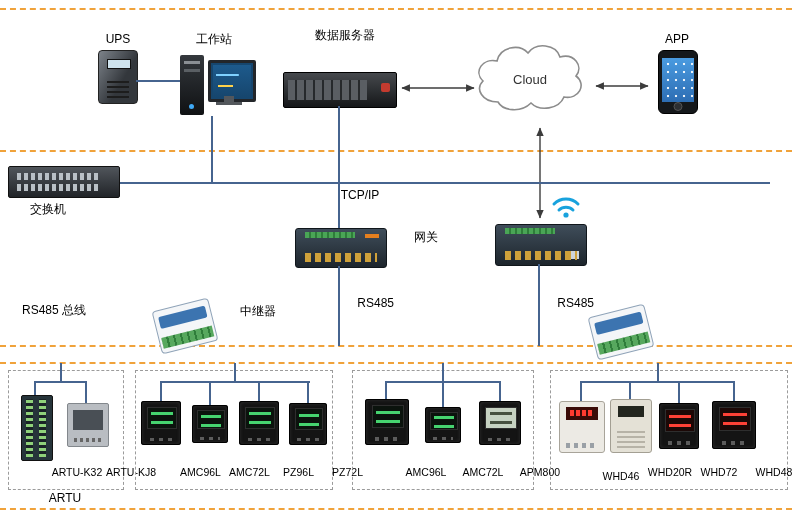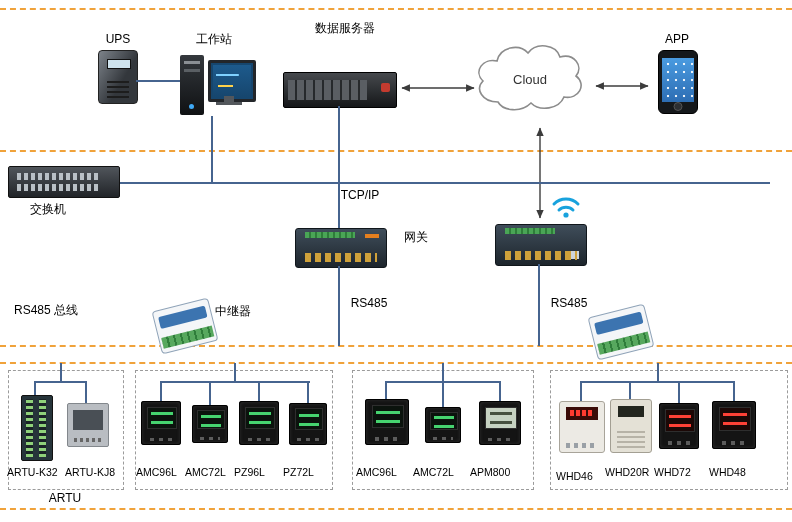--- a/index.html
+++ b/index.html
@@ -3,22 +3,22 @@
 <meta charset="utf-8">
 <style>
   html,body{margin:0;padding:0;background:#fff;}
   .canvas{position:relative;width:792px;height:522px;background:#fff;overflow:hidden;
           font-family:"Liberation Sans","DejaVu Sans",sans-serif;color:#000;}
   .abs{position:absolute;}
   .dash{position:absolute;left:0;width:100%;height:0;border-top:2px dashed #f0a23a;}
   .hl{position:absolute;height:2px;background:#46648f;}
   .vl{position:absolute;width:2px;background:#46648f;}
   .lbl{position:absolute;font-size:12px;line-height:1.2;text-align:center;white-space:nowrap;}
-  .lbl.left{text-align:center;}
-  .dlbl{position:absolute;font-size:10.5px;line-height:1.1;text-align:left;white-space:nowrap;}
+  .lbl.left{text-align:right;}
+  .dlbl{position:absolute;font-size:10.5px;line-height:1.1;text-align:center;white-space:nowrap;margin-left:40px;}
   .group{position:absolute;border:1px dashed #9b9b9b;}
   .overlay{position:absolute;left:0;top:0;pointer-events:none;}
   .dev{position:absolute;}
 
   
   .ups{background:linear-gradient(120deg,#7d838a,#33373c 60%);border-radius:4px;border:1px solid #222;}
   .ups-screen{position:absolute;left:22%;top:16%;width:56%;height:15%;background:#cfe3ee;border:1px solid #111;}
   .ups-vents{position:absolute;left:20%;bottom:10%;width:60%;height:32%;
              background:repeating-linear-gradient(0deg,#1d1d1d 0 2px,transparent 2px 5px);}
   .tower{background:linear-gradient(#34383d,#0f1113);border-radius:2px;}
@@ -92,21 +92,21 @@
 <div class="canvas">
 
   <div class="dash" style="top:8px"></div>
   <div class="dash" style="top:150px"></div>
   <div class="dash" style="top:345px"></div>
   <div class="dash" style="top:362px"></div>
   <div class="dash" style="top:508px"></div>
 
   <div class="lbl" style="left:96px;top:32px;width:44px">UPS</div>
   <div class="lbl" style="left:182px;top:32px;width:64px">工作站</div>
-  <div class="lbl" style="left:305px;top:21px;width:80px">数据服务器</div>
+  <div class="lbl" style="left:305px;top:28px;width:80px">数据服务器</div>
   <div class="lbl" style="left:657px;top:32px;width:40px">APP</div>
 
   <div class="dev ups" style="left:98px;top:50px;width:38px;height:52px">
     <div class="ups-screen"></div>
     <div class="ups-vents"></div>
   </div>
   <div class="hl" style="left:136px;top:80px;width:44px"></div>
 
   <div class="dev" style="left:180px;top:55px;width:70px;height:60px">
     <div class="tower abs" style="left:0;top:0;width:24px;height:60px">
@@ -179,21 +179,21 @@
   <div class="vl" style="left:338px;top:266px;height:80px"></div>
   <div class="lbl left" style="left:344px;top:296px;width:50px">RS485</div>
   <div class="vl" style="left:538px;top:264px;height:82px"></div>
   <div class="lbl left" style="left:544px;top:296px;width:50px">RS485</div>
   <div class="lbl left" style="left:6px;top:303px;width:80px">RS485 总线</div>
 
   <div class="dev repeater" style="left:156px;top:304px;width:56px;height:42px">
     <div class="rep-top"></div>
     <div class="rep-terms"></div>
   </div>
-  <div class="lbl left" style="left:208px;top:304px;width:50px">中继器</div>
+  <div class="lbl left" style="left:226px;top:304px;width:50px">中继器</div>
   <div class="dev repeater" style="left:592px;top:310px;width:56px;height:42px">
     <div class="rep-top"></div>
     <div class="rep-terms"></div>
   </div>
 
   <div class="group" style="left:8px;top:370px;width:114px;height:118px">
     <div class="vl" style="left:51px;top:-8px;height:18px"></div>
     <div class="hl" style="left:26px;top:10px;width:52px"></div>
     <div class="vl" style="left:25px;top:10px;height:14px"></div>
     <div class="vl" style="left:76px;top:10px;height:22px"></div>

